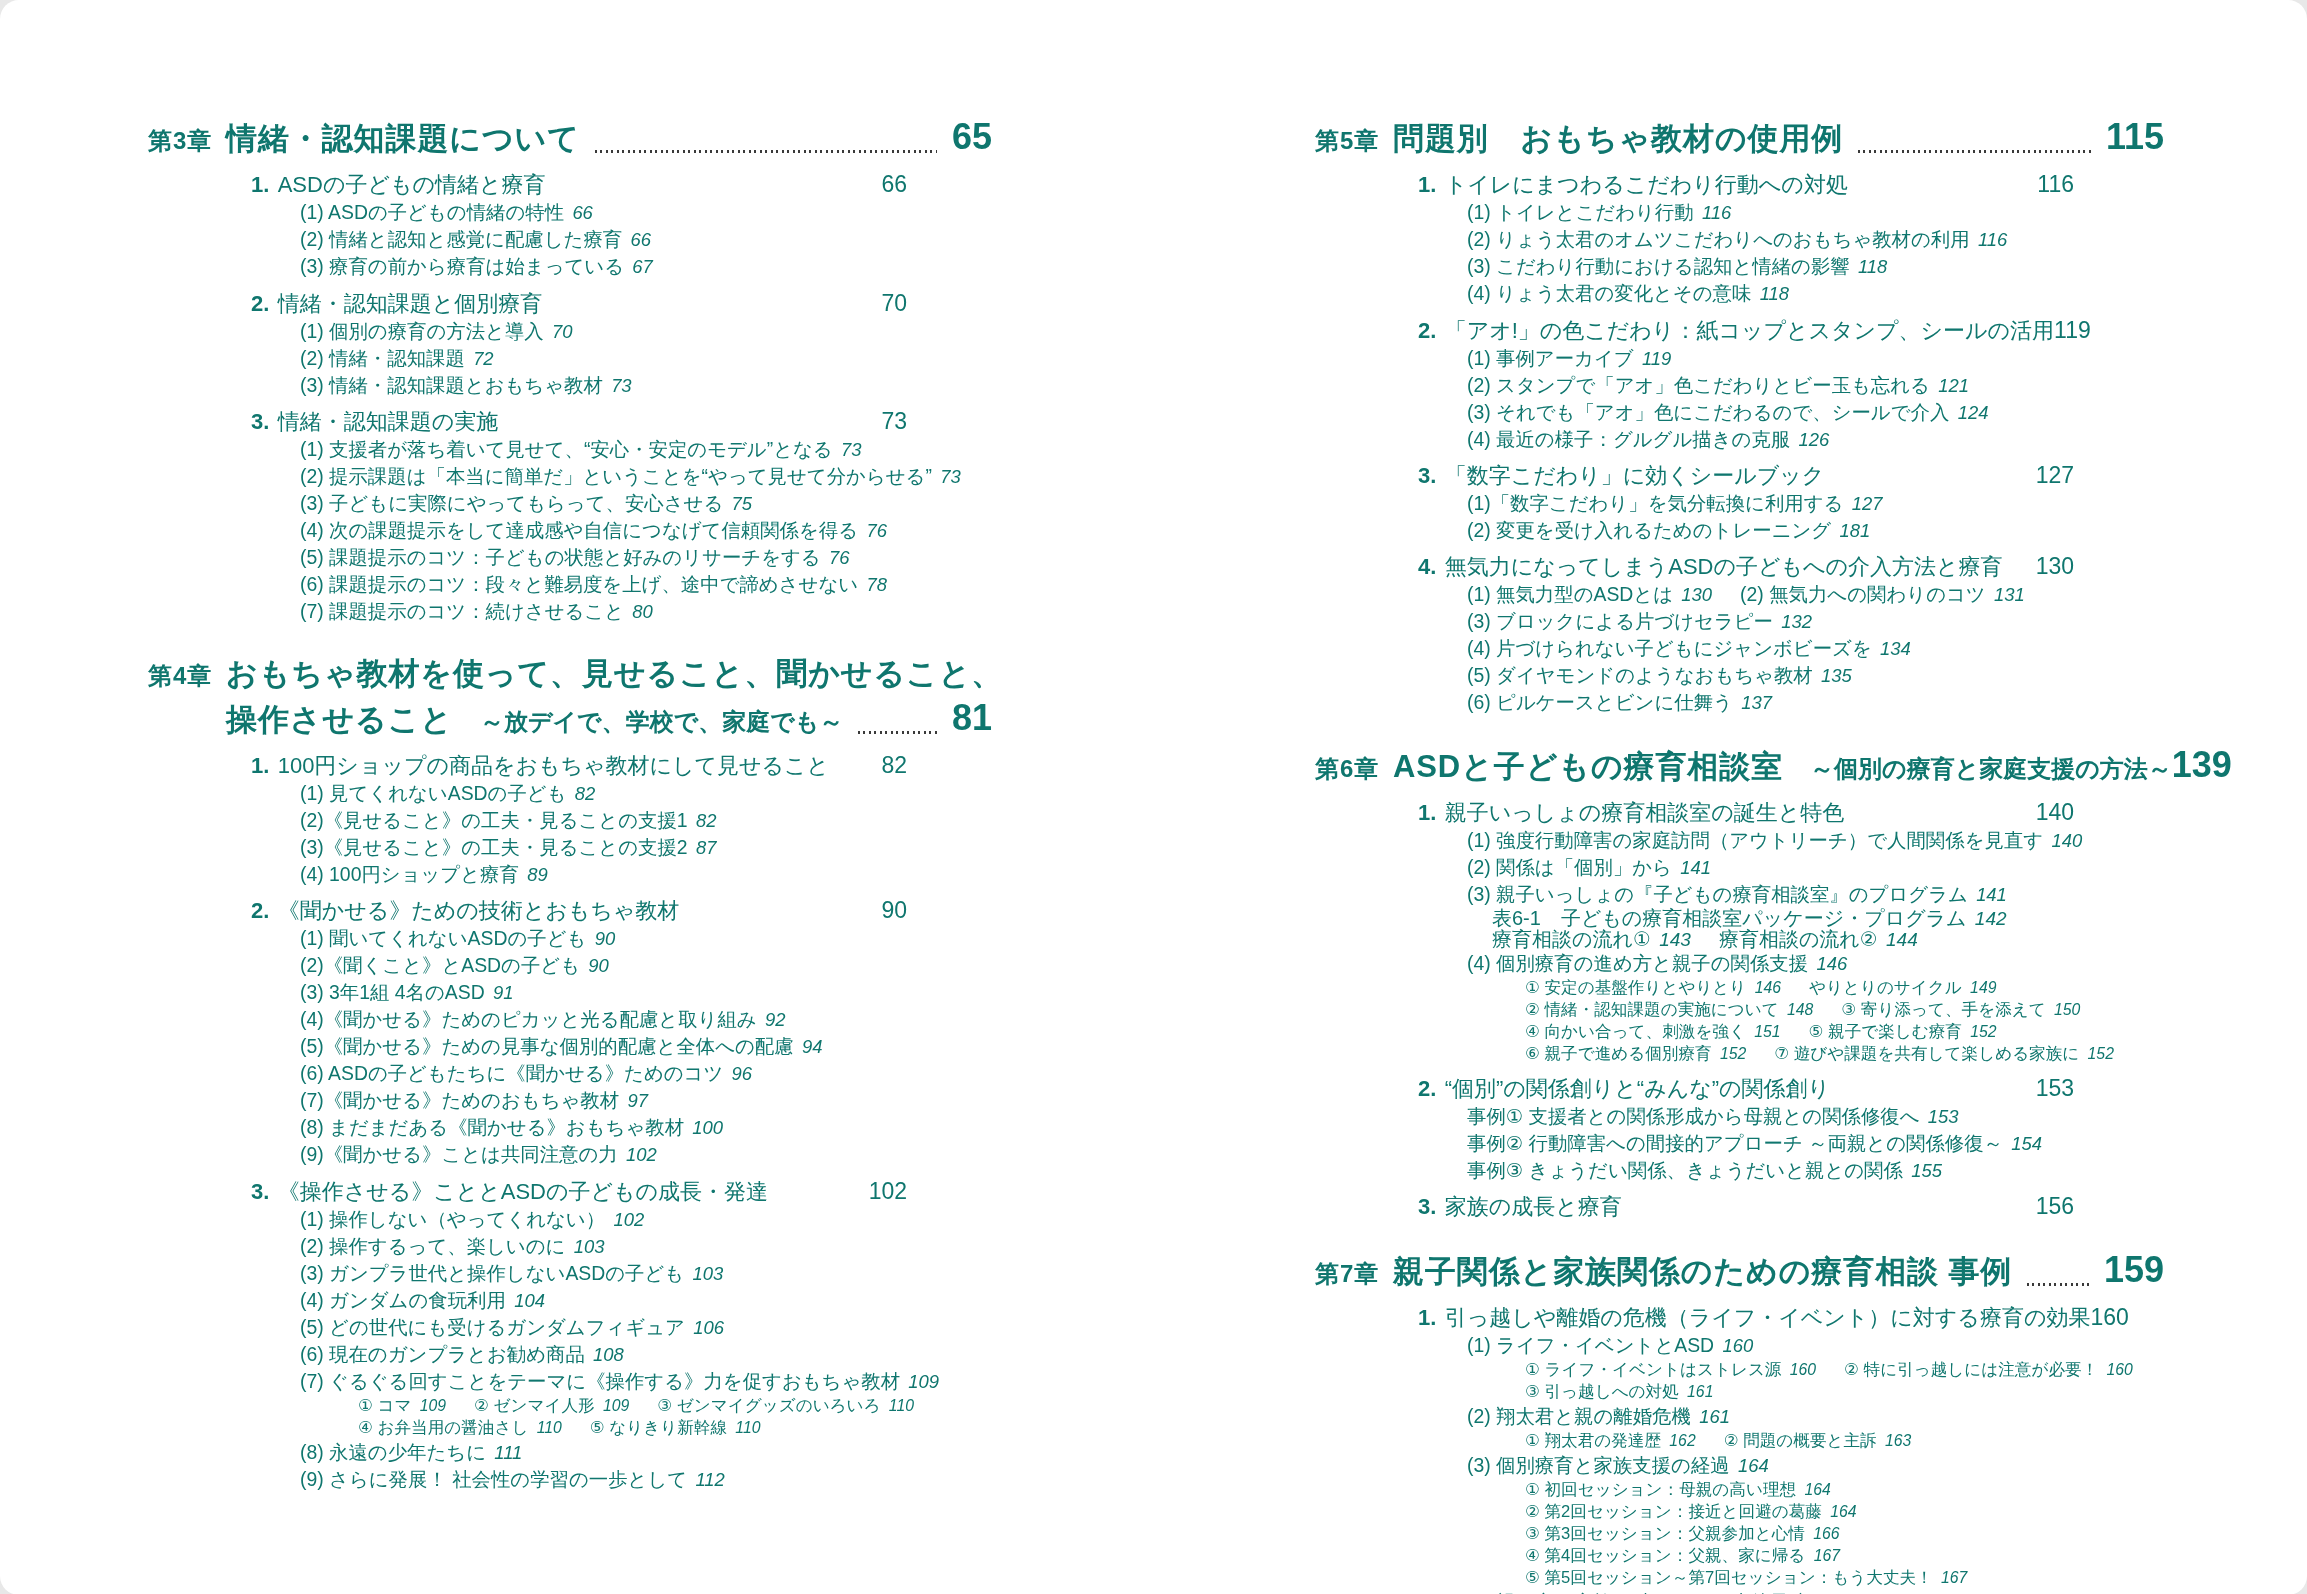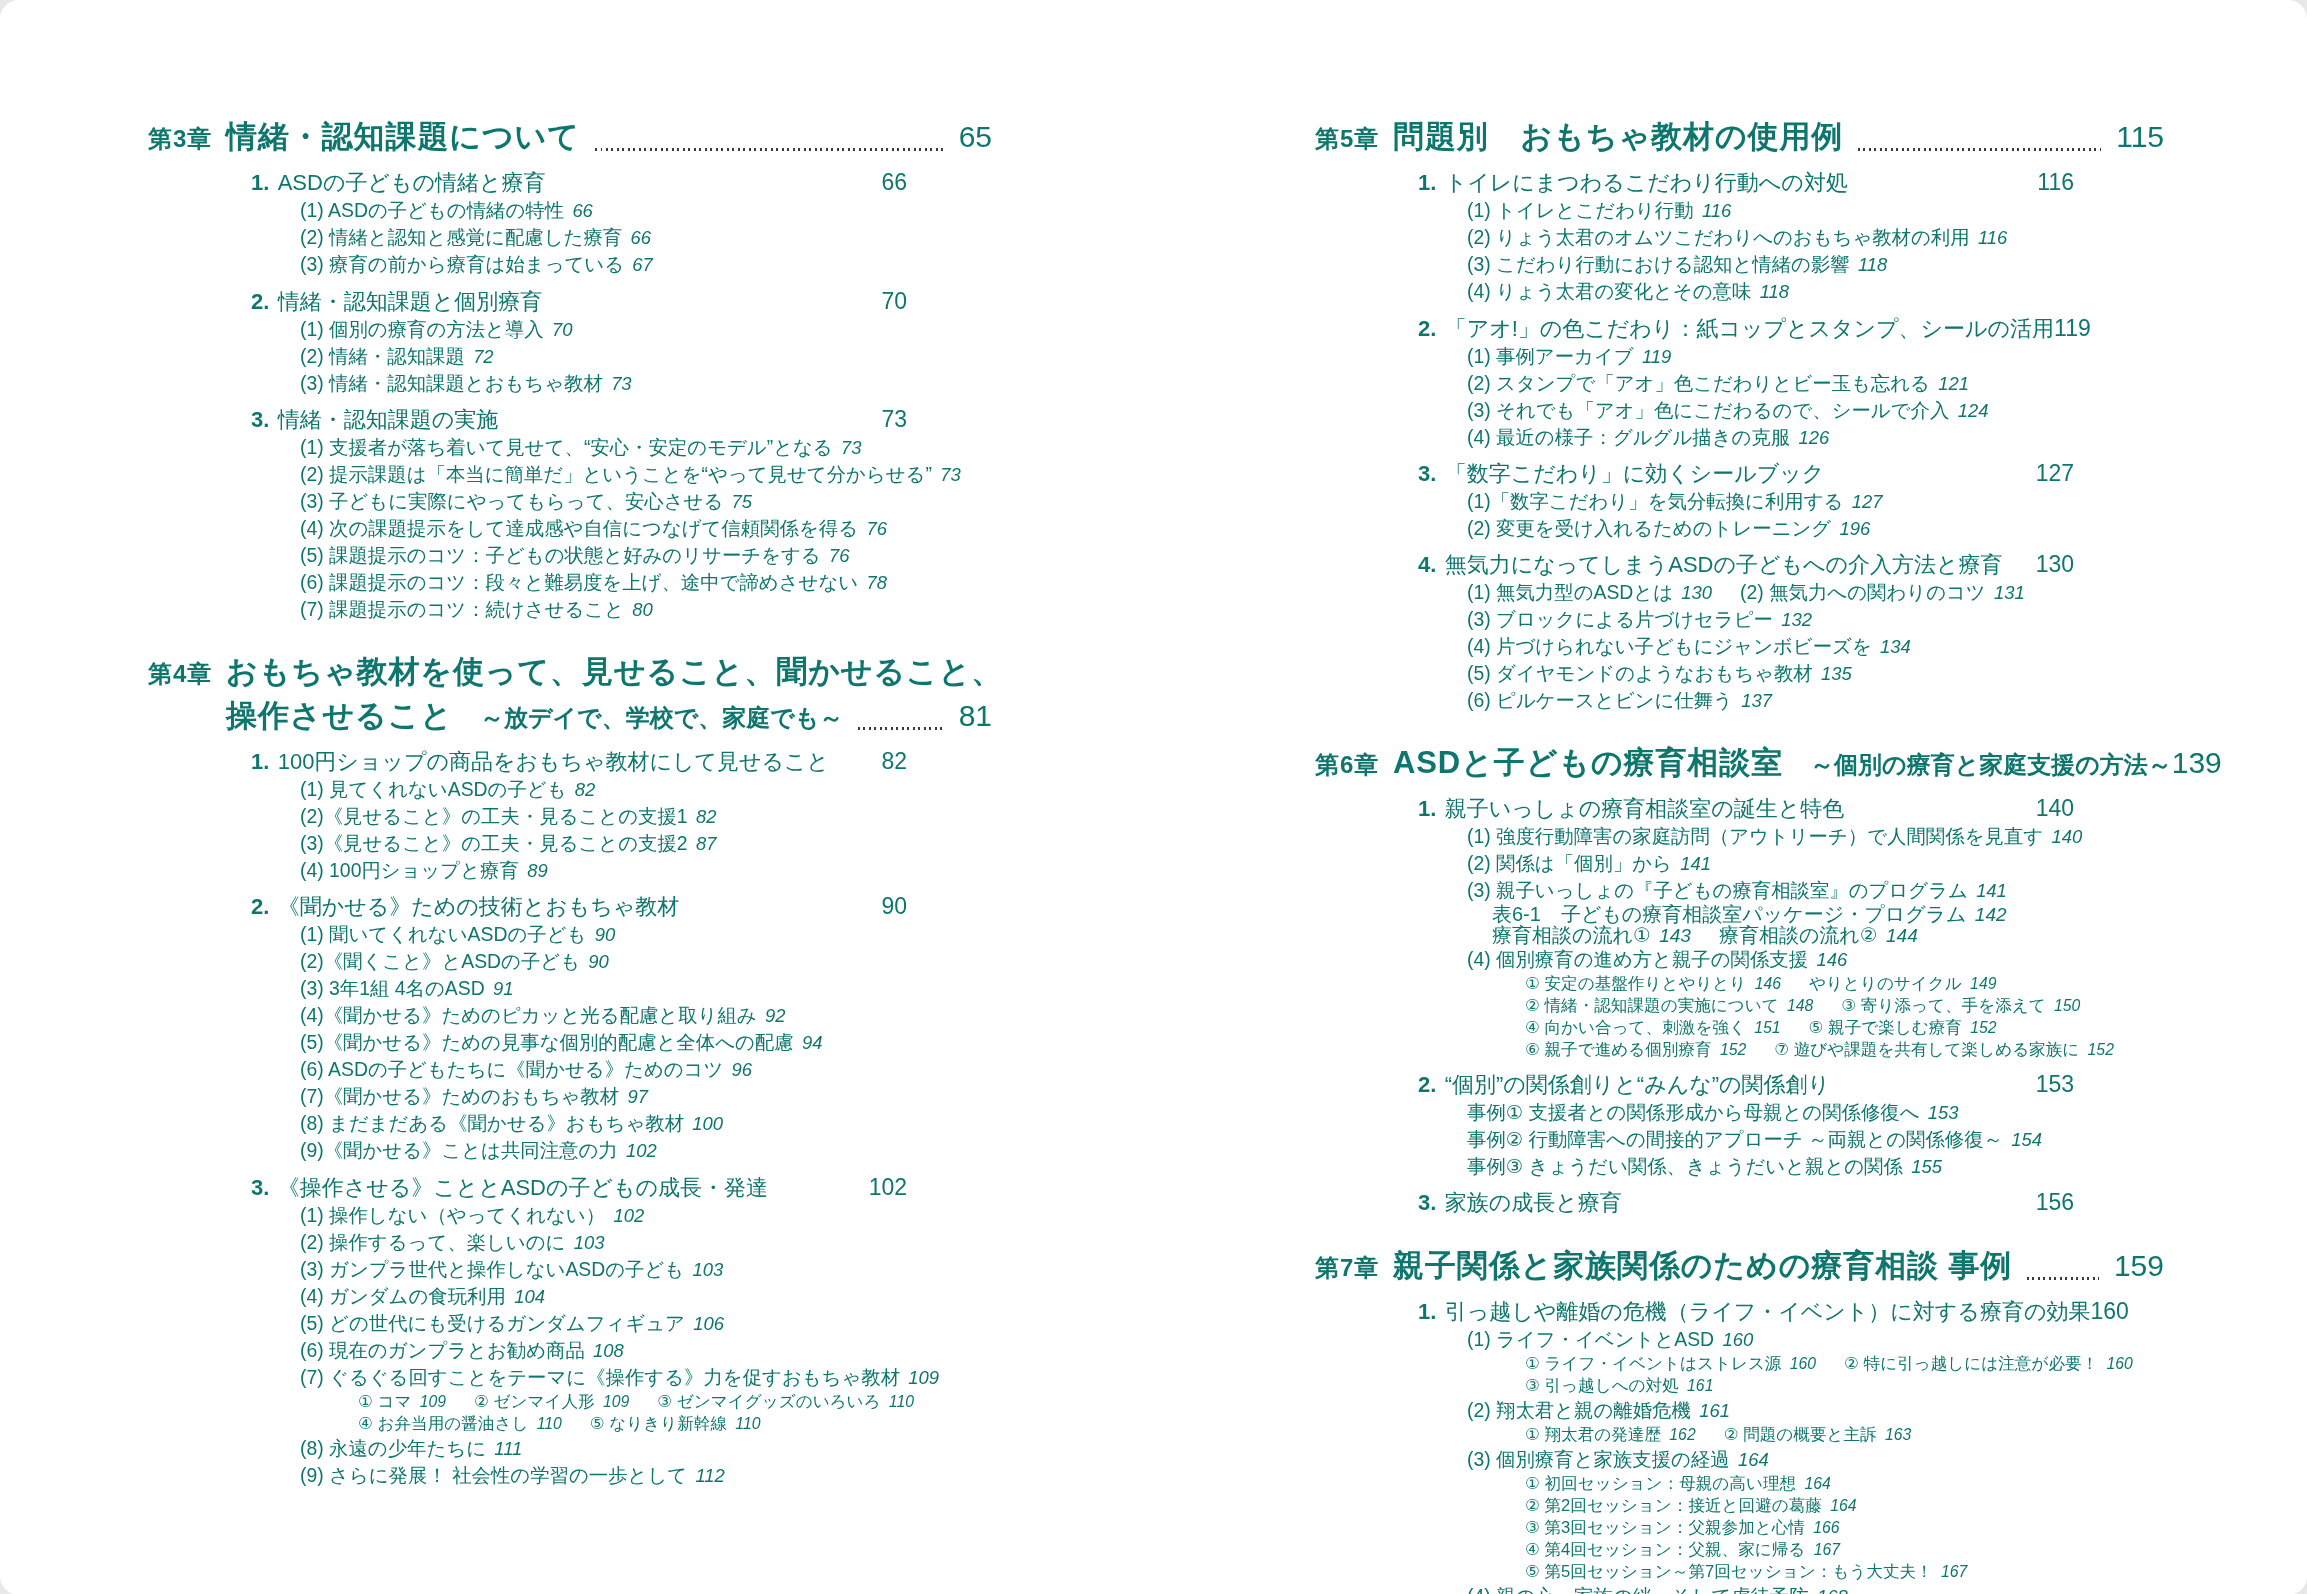--- a/index.html
+++ b/index.html
@@ -16,21 +16,21 @@
   .chapter{margin-top:28px;}
   .chapter:first-child{margin-top:0;}
   .chapter-head{margin-bottom:3.7px;}
   .chapter-title-row{display:flex;align-items:baseline;width:100%;line-height:42px;white-space:nowrap;}
   .chapter-label{width:78px;flex:none;font-size:24px;font-weight:600;letter-spacing:0.9px;}
   .chapter-title{font-size:31px;font-weight:800;letter-spacing:0.9px;}
   .chapter-subtitle{font-size:24px;font-weight:700;margin-left:27px;}
   .leader{flex:1;height:2.8px;margin:0 14.8px 9.2px 14.8px;align-self:flex-end;
     background:repeating-linear-gradient(to right,#3a3a3a 0 1.8px,transparent 1.8px 5.5px);}
   .leader-gap{flex:1;}
-  .chapter-page{font-size:30px;font-weight:400;flex:none;}
+  .chapter-page{font-size:36px;font-weight:700;flex:none;}
 
   .section{margin-top:1.8px;}
   .section-row{display:flex;align-items:baseline;width:759px;margin-top:8.3px;line-height:29px;white-space:nowrap;}
   .section-num{padding-left:103px;font-size:22px;font-weight:700;margin-right:8.3px;flex:none;}
   .section-title{font-size:22px;font-weight:400;}
   .sec-gap{flex:1;}
   .section-page{font-size:23px;font-weight:400;flex:none;}
 
   .line{white-space:nowrap;}
   .line.lv1{padding-left:152px;font-size:19.4px;line-height:26px;}
@@ -191,21 +191,21 @@
           <div class="line lv1"><span class="seg"><span class="seg-t">(4) 最近の様子：グルグル描きの克服</span><span class="seg-p">126</span></span></div>
         </div>
         <div class="section">
           <div class="section-row">
             <span class="section-num">3.</span>
             <span class="section-title">「数字こだわり」に効くシールブック</span>
             <div class="sec-gap"></div>
             <span class="section-page">127</span>
           </div>
           <div class="line lv1"><span class="seg"><span class="seg-t">(1)「数字こだわり」を気分転換に利用する</span><span class="seg-p">127</span></span></div>
-          <div class="line lv1"><span class="seg"><span class="seg-t">(2) 変更を受け入れるためのトレーニング</span><span class="seg-p">196</span></span></div>
+          <div class="line lv1"><span class="seg"><span class="seg-t">(2) 変更を受け入れるためのトレーニング</span><span class="seg-p">181</span></span></div>
         </div>
         <div class="section">
           <div class="section-row">
             <span class="section-num">4.</span>
             <span class="section-title">無気力になってしまうASDの子どもへの介入方法と療育</span>
             <div class="sec-gap"></div>
             <span class="section-page">130</span>
           </div>
           <div class="line lv1"><span class="seg"><span class="seg-t">(1) 無気力型のASDとは</span><span class="seg-p">130</span></span><span class="seg"><span class="seg-t">(2) 無気力への関わりのコツ</span><span class="seg-p">131</span></span></div>
           <div class="line lv1"><span class="seg"><span class="seg-t">(3) ブロックによる片づけセラピー</span><span class="seg-p">132</span></span></div>

